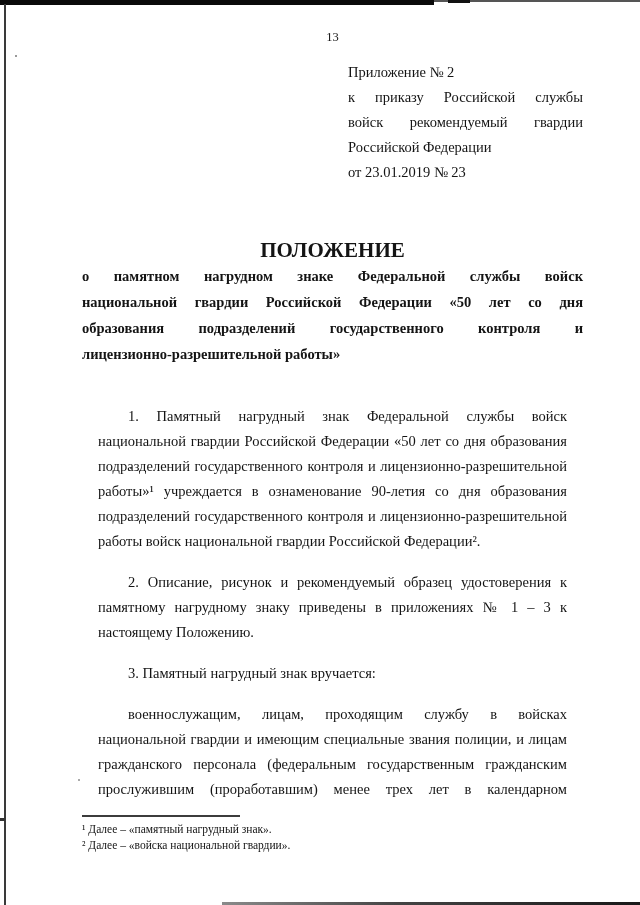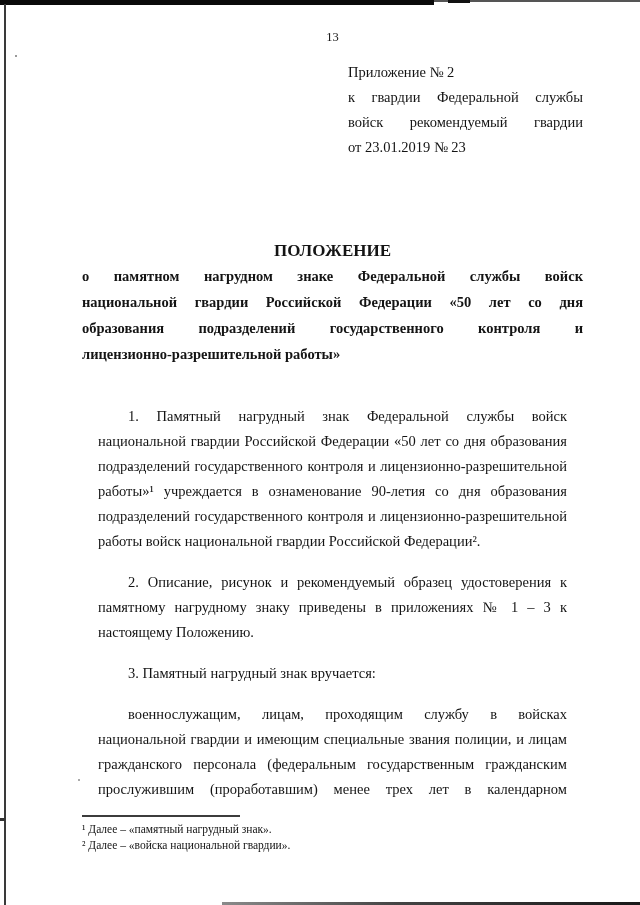--- a/index.html
+++ b/index.html
@@ -53,21 +53,21 @@
     top: 60px;
     left: 266px;
     width: 235px;
   }
   .doc-title {
     position: absolute;
     top: 238px;
     left: 0; right: 0;
     text-align: center;
     font-weight: bold;
-    font-size: 17px;
+    font-size: 21px;
   }
   .subtitle {
     position: absolute;
     top: 263px;
     left: 0; right: 0;
     font-weight: bold;
     line-height: 26px;
   }
   .bodytext {
     position: absolute;
@@ -113,22 +113,23 @@
   <div class="speck s2"></div>
   <div class="speck s3"></div>
   <div class="speck s4"></div>
 
   <div class="content">
 
     <div class="pagenum">13</div>
 
     <div class="appendix">
       <div class="ln">Приложение № 2</div>
-      <div class="ln jl">к гвардии Федеральной службы</div>
+      <div class="ln jl">к приказу Российской службы</div>
       <div class="ln jl">войск рекомендуемый гвардии</div>
+      <div class="ln">Российской Федерации</div>
       <div class="ln">от 23.01.2019 № 23</div>
     </div>
 
     <div class="doc-title">ПОЛОЖЕНИЕ</div>
 
     <div class="subtitle">
       <div class="sub-ln jl">о памятном нагрудном знаке Федеральной службы войск</div>
       <div class="sub-ln jl">национальной гвардии Российской Федерации «50 лет со дня</div>
       <div class="sub-ln jl">образования подразделений государственного контроля и</div>
       <div class="sub-ln">лицензионно-разрешительной работы»</div>

